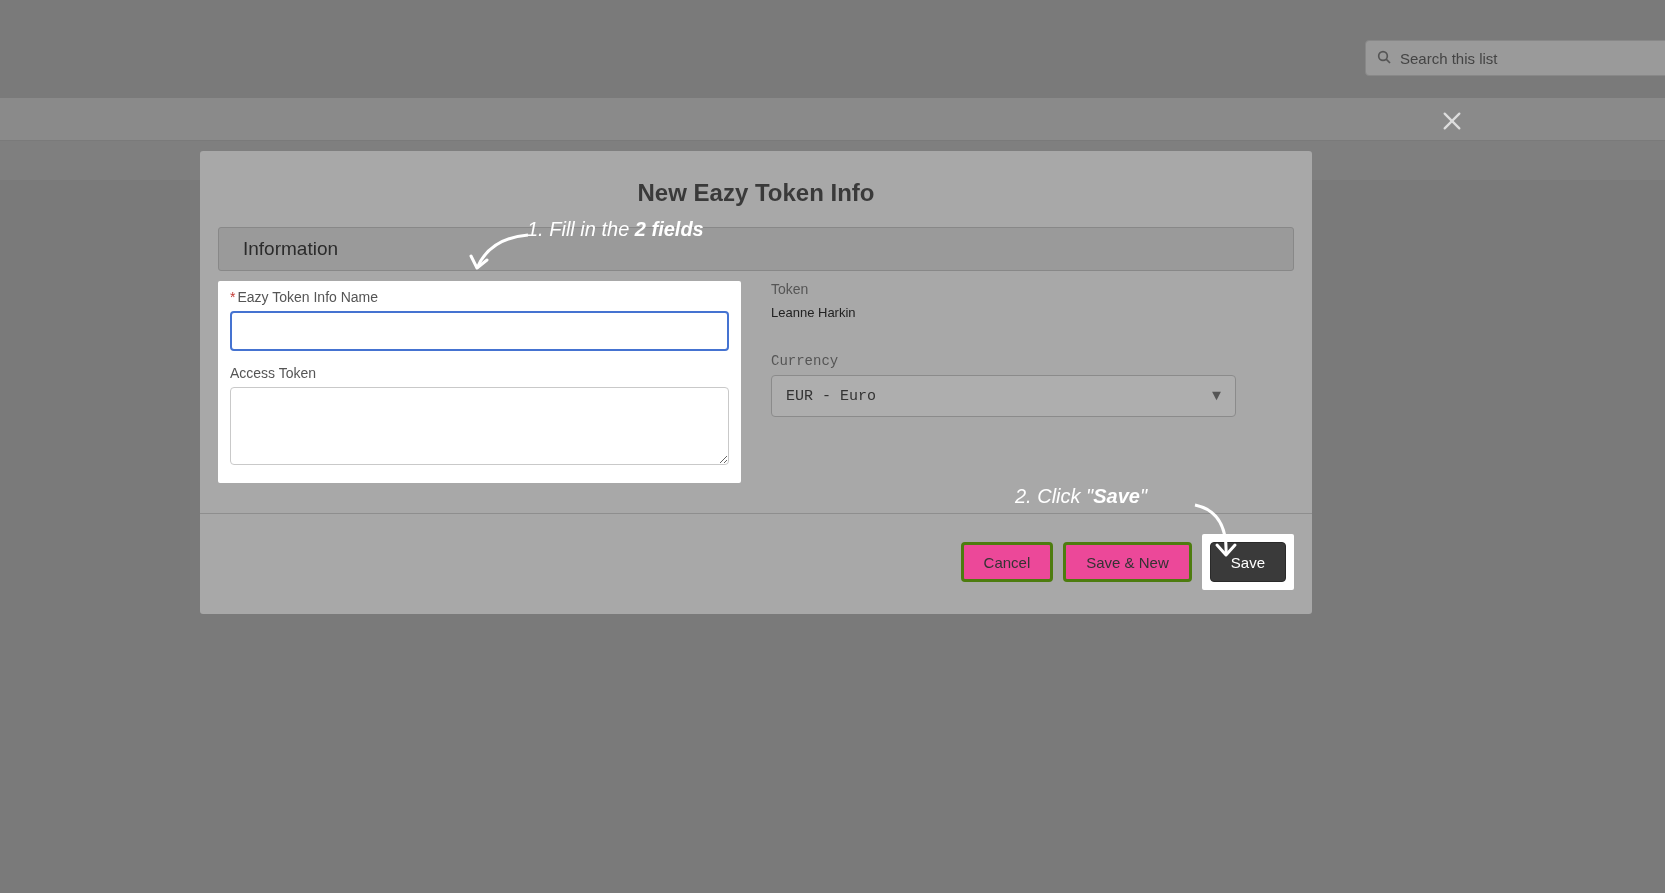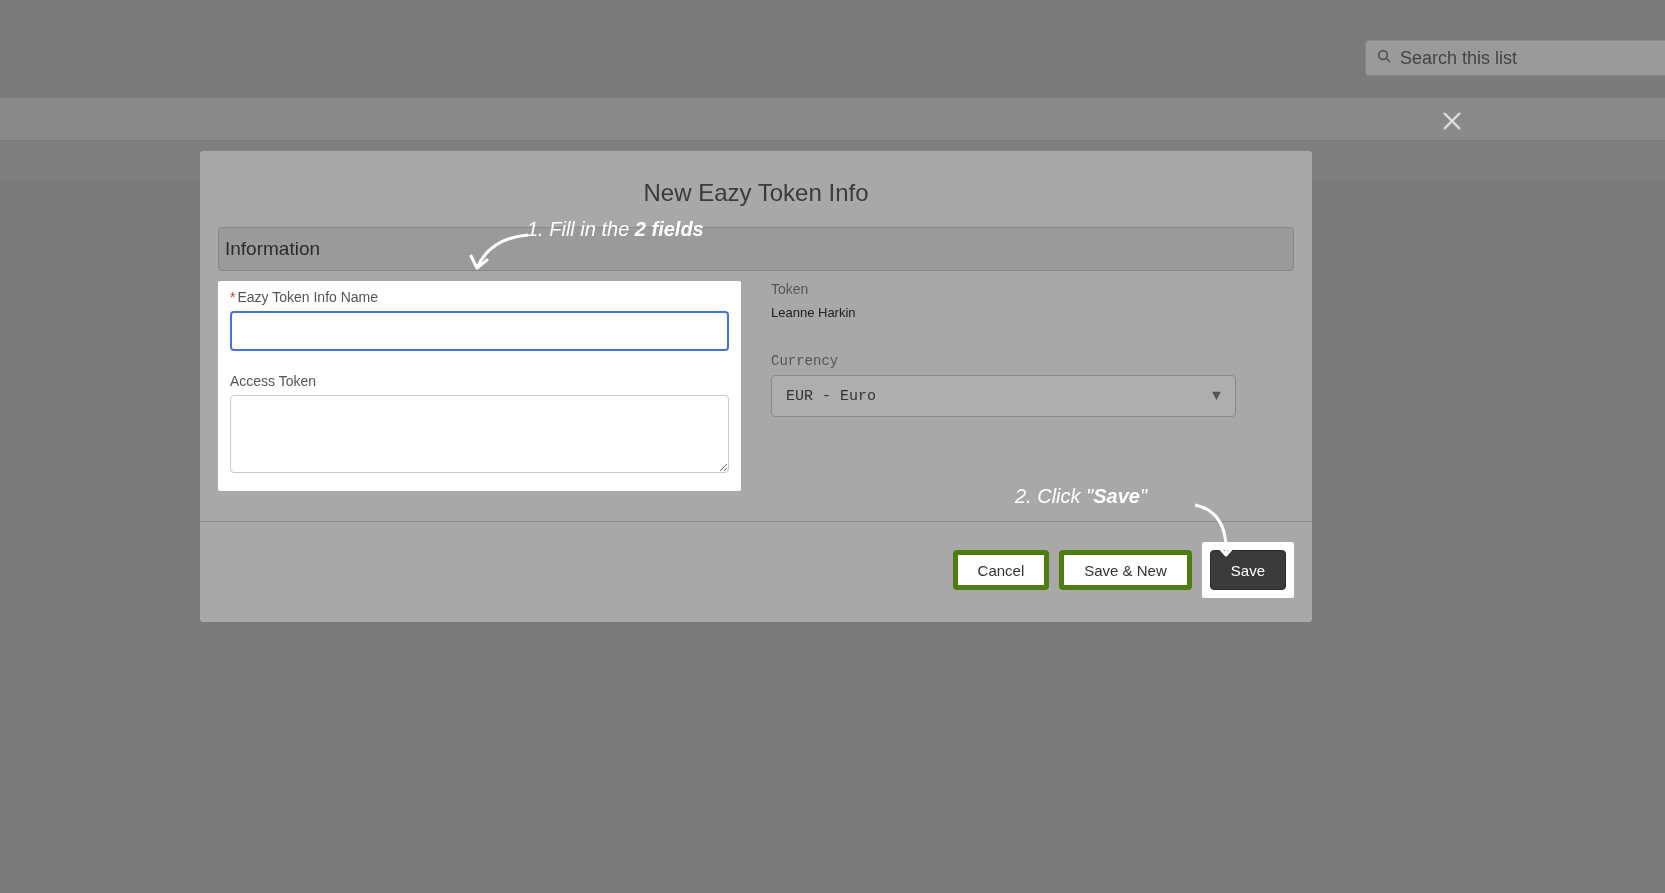--- a/index.html
+++ b/index.html
@@ -31,21 +31,21 @@
     width: 310px;
     background: #9a9a9a;
     border: 1px solid #888;
     border-radius: 4px;
     display: flex;
     align-items: center;
     padding: 0 10px;
     gap: 8px;
   }
   .search-wrap svg { flex: 0 0 auto; }
-  .search-wrap span { color: #444; font-size: 18px; }
+  .search-wrap span { color: #444; font-size: 15px; }
 
   
   .close-x {
     position: absolute;
     top: 108px;
     right: 200px;
     width: 26px; height: 26px;
     color: #ddd;
     cursor: pointer;
     display: flex;
@@ -60,45 +60,45 @@
     top: 151px;
     width: 1112px;
     background: #a8a8a8;
     border-radius: 3px;
   }
   .modal-title {
     text-align: center;
     font-size: 24px;
     color: #3a3a3a;
     padding: 28px 0 20px 0;
-    font-weight: 400;
+    font-weight: 700;
   }
   .section-header {
     margin: 0 18px;
     background: #9a9a9a;
     border: 1px solid #888;
     border-radius: 3px;
-    padding: 10px 6px;
+    padding: 10px 24px;
     font-size: 19px;
     color: #2b2b2b;
   }
   .form-body {
     display: flex;
     padding: 10px 18px 30px 18px;
     gap: 30px;
   }
   .col { flex: 1; }
 
   .highlight-box {
     background: #fff;
     padding: 8px 12px 14px 12px;
     border-radius: 2px;
   }
 
-  .form-group { margin-bottom: 22px; }
+  .form-group { margin-bottom: 14px; }
   .form-group:last-child { margin-bottom: 0; }
   .label { font-size: 14px; color: #555; margin-bottom: 6px; display: block; }
   .req { color: #c23934; margin-right: 2px; }
 
   input.text-input {
     width: 100%;
     height: 40px;
     border: 2px solid #4573d1;
     border-radius: 4px;
     padding: 0 10px;
@@ -141,22 +141,22 @@
     padding: 20px 18px 24px 18px;
     display: flex;
     justify-content: flex-end;
     gap: 10px;
     align-items: center;
   }
   .btn {
     height: 40px;
     padding: 0 20px;
     border-radius: 4px;
-    border: 5px solid #4d7c0f;
-    background: #ffffff;
+    border: 3px solid #4d7c0f;
+    background: #ec4899;
     color: #333;
     font-size: 15px;
     cursor: pointer;
   }
   .save-highlight {
     background: #fff;
     padding: 8px;
     border-radius: 2px;
     display: inline-block;
   }

